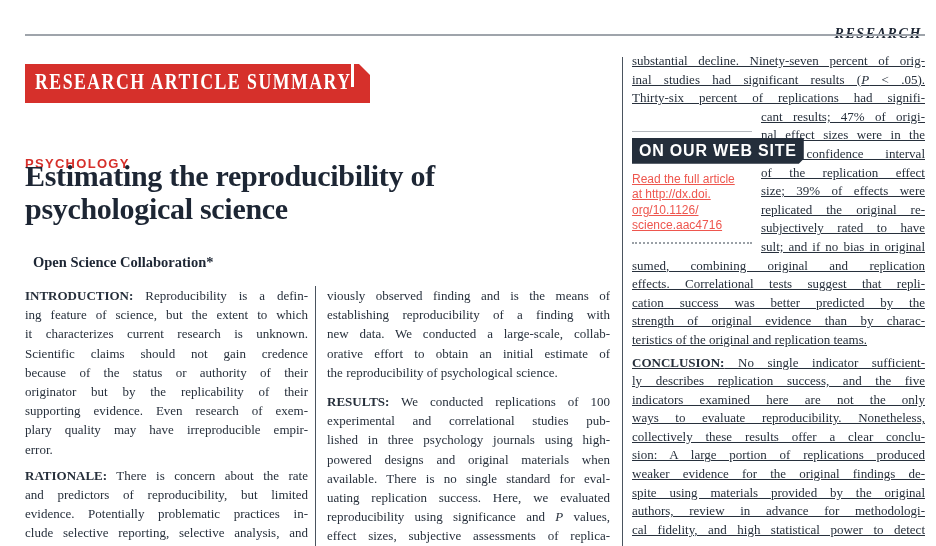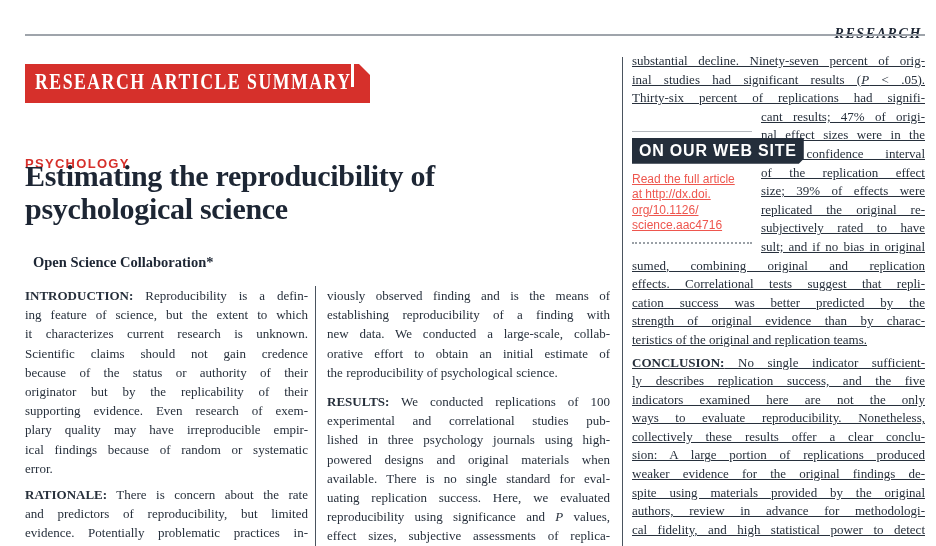--- a/index.html
+++ b/index.html
@@ -105,21 +105,20 @@
 
   <div class="col col1">
       <div class="ln"><span class="bold">INTRODUCTION:</span><span> Reproducibility is a defin-</span></div>
       <div class="ln"><span>ing feature of science, but the extent to which</span></div>
       <div class="ln"><span>it characterizes current research is unknown.</span></div>
       <div class="ln"><span>Scientific claims should not gain credence</span></div>
       <div class="ln"><span>because of the status or authority of their</span></div>
       <div class="ln"><span>originator but by the replicability of their</span></div>
       <div class="ln"><span>supporting evidence. Even research of exem-</span></div>
       <div class="ln"><span>plary quality may have irreproducible empir-</span></div>
-      <div class="ln"><span>ical findings because of random or systematic</span></div>
       <div class="ln last"><span>error.</span></div>
       <div style="height: 7px;"></div>
       <div class="ln"><span class="bold">RATIONALE:</span><span> There is concern about the rate</span></div>
       <div class="ln"><span>and predictors of reproducibility, but limited</span></div>
       <div class="ln"><span>evidence. Potentially problematic practices in-</span></div>
       <div class="ln"><span>clude selective reporting, selective analysis, and</span></div>
     </div>
   <div class="col col2">
       <div class="ln"><span>viously observed finding and is the means of</span></div>
       <div class="ln"><span>establishing reproducibility of a finding with</span></div>

